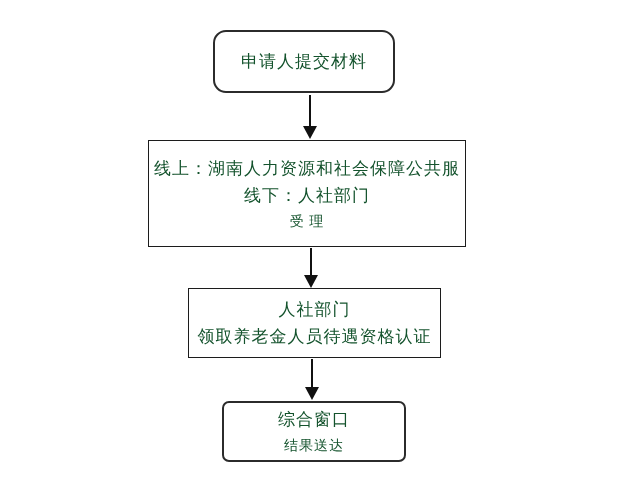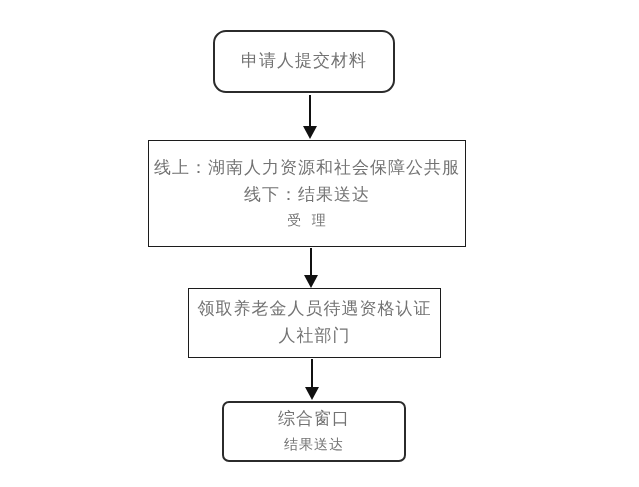--- a/index.html
+++ b/index.html
@@ -5,22 +5,22 @@
   html, body {
     margin: 0;
     padding: 0;
     background: #ffffff;
   }
   #canvas {
     position: relative;
     width: 518px;
     height: 487px;
     background: #ffffff;
-    font-family: Liberation Mono, monospace;
-    color: #737373;
+    font-family: Liberation Serif, serif;
+    color: #14532d;
     overflow: hidden;
   }
   .node {
     position: absolute;
     box-sizing: border-box;
     display: flex;
     flex-direction: column;
     justify-content: center;
     align-items: center;
     text-align: center;
@@ -80,32 +80,32 @@
     <div class="line">申请人提交材料</div>
   </div>
 
   <div id="arrow-1" class="arrow">
     <div class="shaft"></div>
     <div class="head"></div>
   </div>
 
   <div id="node-accept" class="node rect">
     <div class="line">线上：湖南人力资源和社会保障公共服</div>
-    <div class="line">线下：结果送达</div>
+    <div class="line">线下：人社部门</div>
     <div class="line sub">受 理</div>
   </div>
 
   <div id="arrow-2" class="arrow">
     <div class="shaft"></div>
     <div class="head"></div>
   </div>
 
   <div id="node-certify" class="node rect">
+    <div class="line">人社部门</div>
     <div class="line">领取养老金人员待遇资格认证</div>
-    <div class="line">人社部门</div>
   </div>
 
   <div id="arrow-3" class="arrow">
     <div class="shaft"></div>
     <div class="head"></div>
   </div>
 
   <div id="node-deliver" class="node rounded">
     <div class="line">综合窗口</div>
     <div class="line sub">结果送达</div>

